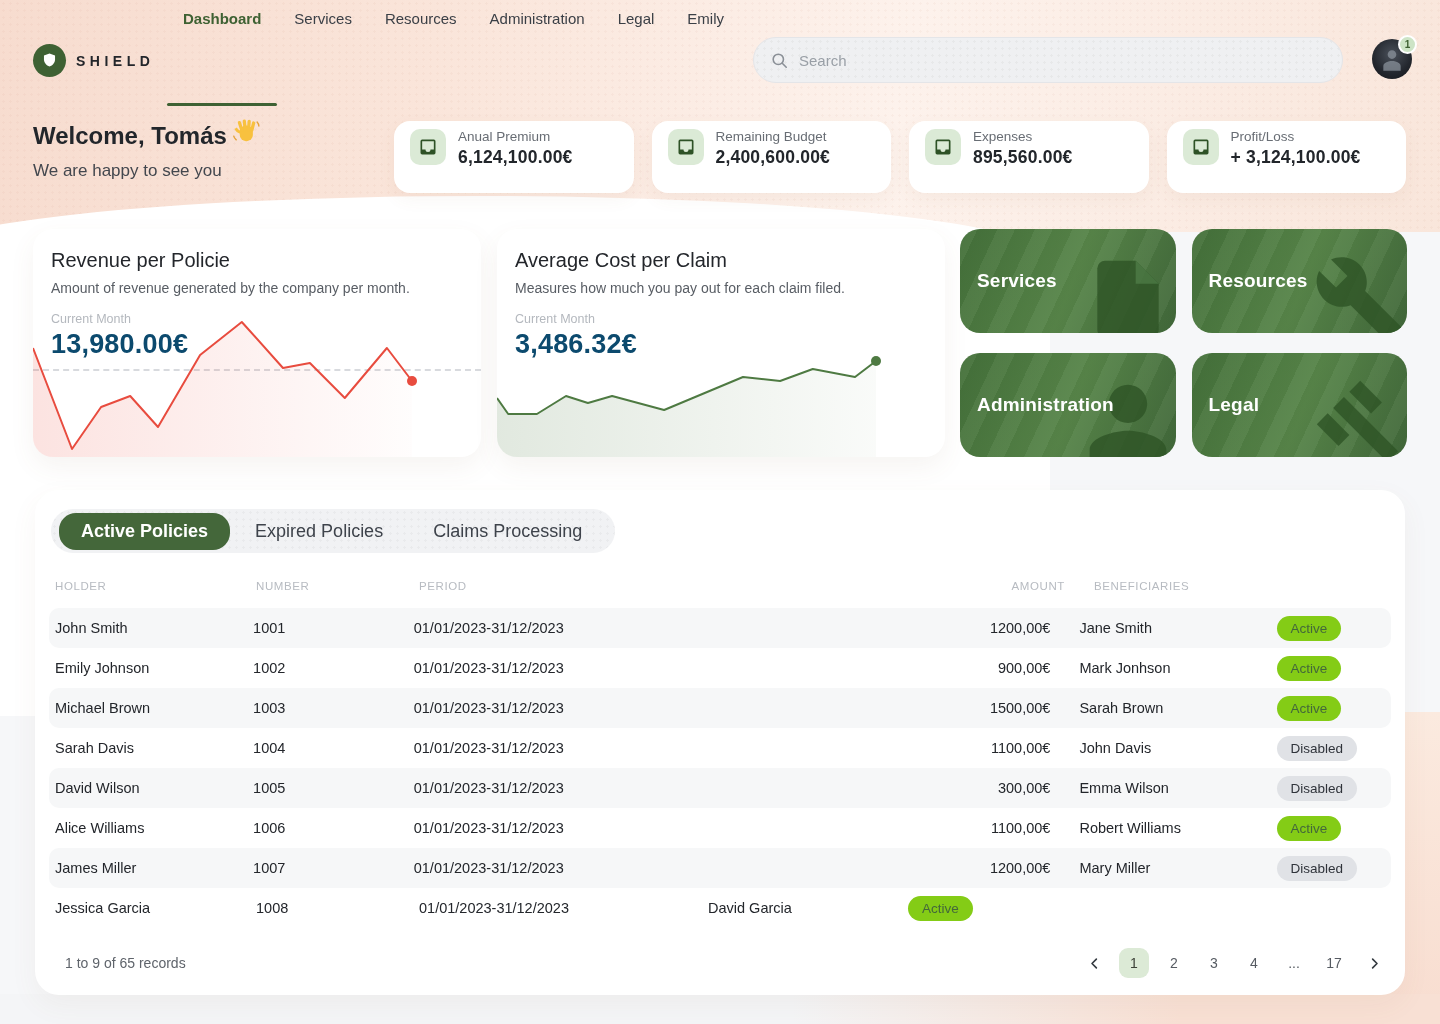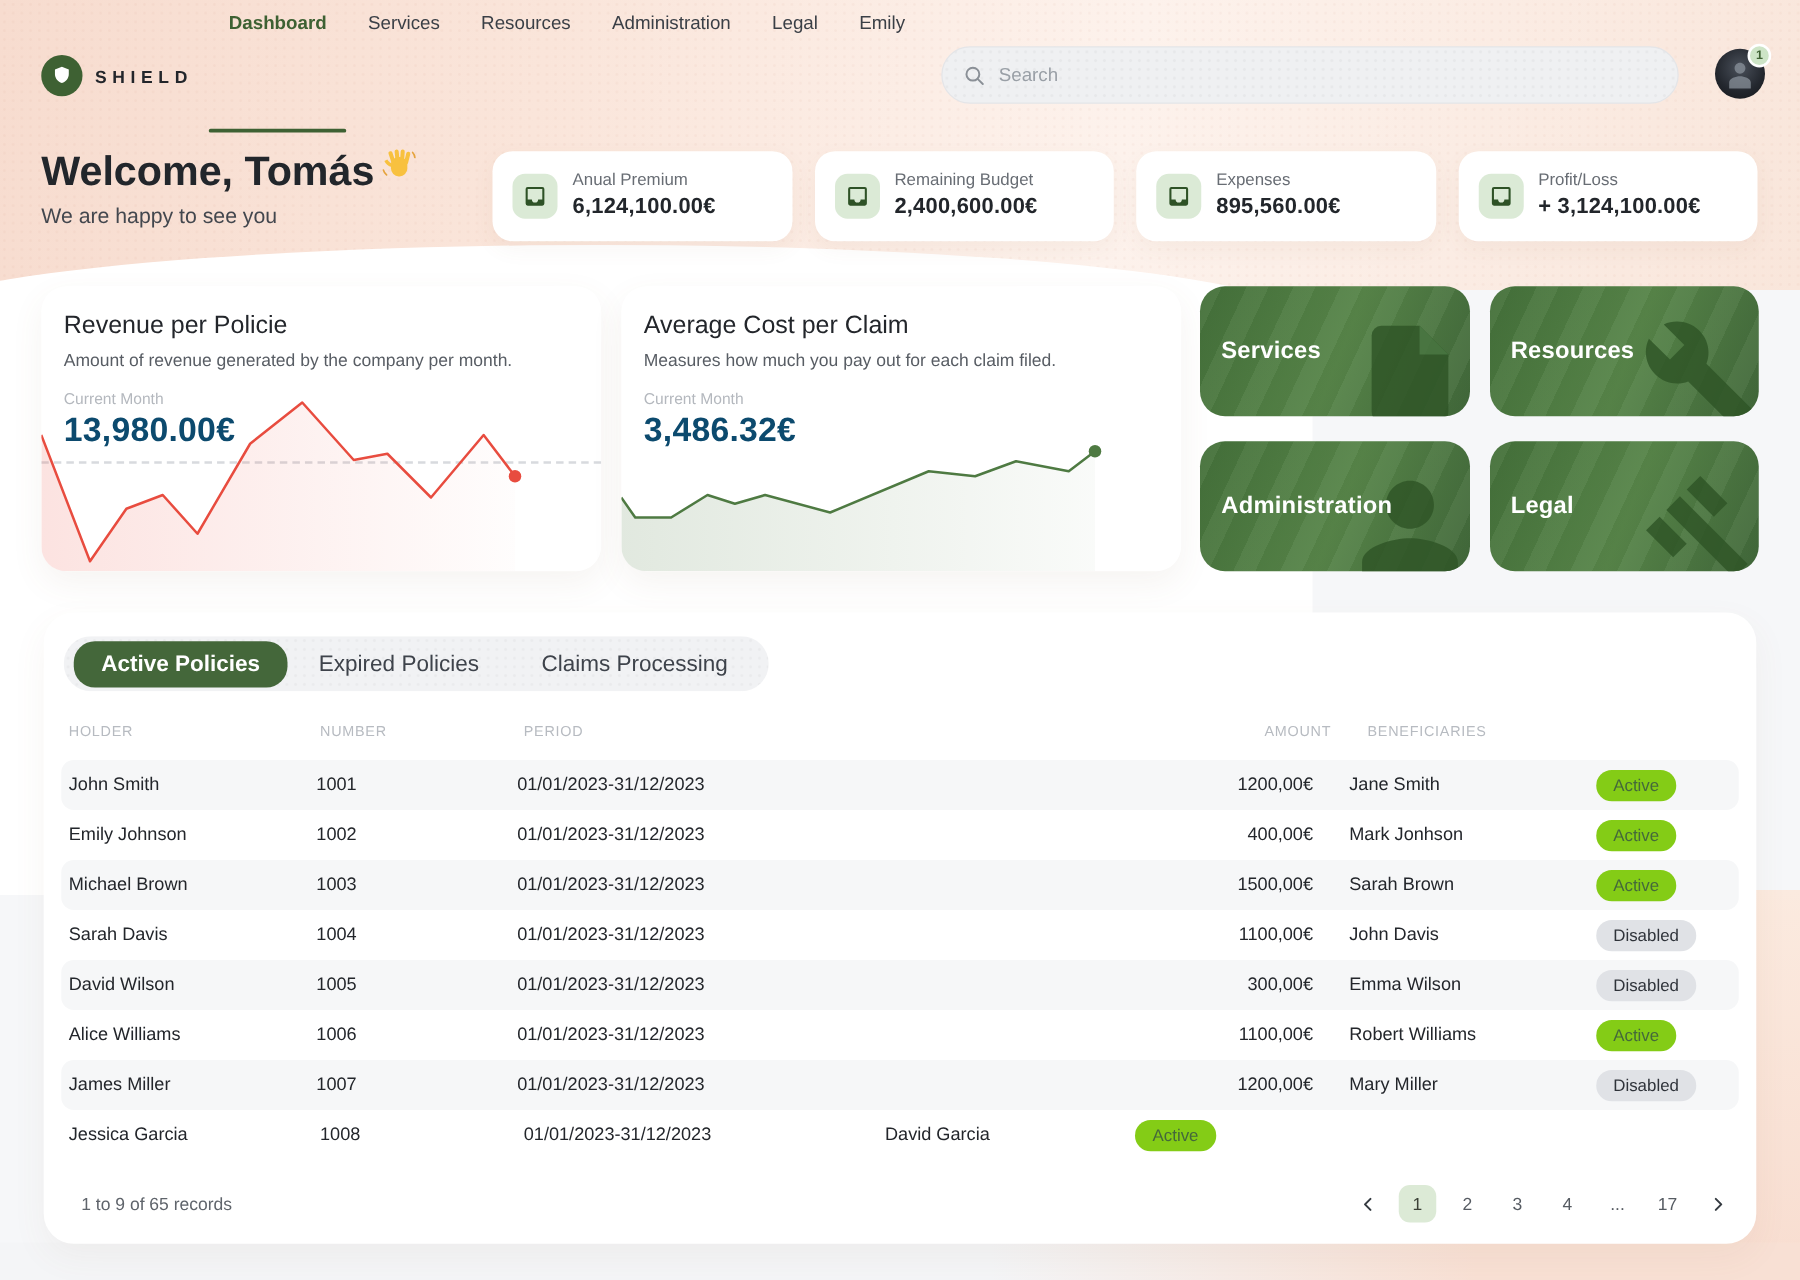--- a/index.html
+++ b/index.html
@@ -39,25 +39,25 @@
   .search svg { margin-right:10px; flex:none; }
   .avatar-wrap { position:absolute; left:1372px; top:39px; width:40px; height:40px; cursor:pointer; }
   .avatar { width:40px; height:40px; border-radius:50%; background:radial-gradient(circle at 50% 38%, #4a505a 0%, #23272e 60%, #14161a 100%); overflow:hidden; position:relative; }
   .avatar svg { position:absolute; left:7px; top:8px; }
   .avatar-badge { position:absolute; top:-4px; right:-5px; width:19px; height:19px; border-radius:50%;
     background:#cde4c6; border:2px solid #fff; font-size:10px; font-weight:700; color:#3e6133;
     display:flex; align-items:center; justify-content:center; }
 
   
   .welcome { position:absolute; left:33px; top:118px; z-index:5; }
-  .welcome h1 { font-size:33px; font-weight:700; color:#22262b; display:flex; align-items:center; gap:4px; }
+  .welcome h1 { font-size:24px; font-weight:700; color:#22262b; display:flex; align-items:center; gap:4px; }
   .welcome p { margin-top:7px; font-size:17px; color:#43474e; }
   .stats { position:absolute; left:394px; top:121px; width:1012px; display:flex; gap:18px; z-index:5; }
-  .stat-card { flex:1; height:72px; background:#fff; border-radius:16px; display:flex; align-items:flex-end;
-    padding:18px 16px; box-shadow:0 6px 18px rgba(130,95,75,.06); }
+  .stat-card { flex:1; height:72px; background:#fff; border-radius:16px; display:flex; align-items:flex-start;
+    padding:8px 16px; box-shadow:0 6px 18px rgba(130,95,75,.06); }
   .stat-icon { width:36px; height:36px; border-radius:10px; background:#dbead6; display:flex; align-items:center; justify-content:center; margin-right:12px; flex:none; }
   .stat-label { font-size:13.5px; color:#686d74; }
   .stat-value { font-size:17.5px; font-weight:700; color:#22262b; margin-top:3px; letter-spacing:.2px; }
 
   
   .chart-card { position:absolute; top:229px; width:448px; height:228px; background:#fff; border-radius:20px;
     box-shadow:0 10px 26px rgba(130,95,75,.07); z-index:4; overflow:hidden; }
   .chart-card.revenue { left:33px; }
   .chart-card.cost { left:497px; }
   .chart-title { font-size:20px; font-weight:500; color:#23262b; margin:20px 0 0 18px; }
@@ -310,21 +310,21 @@
         <span class="c-number">1001</span>
         <span class="c-period">01/01/2023-31/12/2023</span>
         <span class="c-amount">1200,00€</span>
         <span class="c-benef">Jane Smith</span>
         <span class="c-status"><span class="badge badge-active">Active</span></span>
       </div>
       <div class="prow">
         <span class="c-holder">Emily Johnson</span>
         <span class="c-number">1002</span>
         <span class="c-period">01/01/2023-31/12/2023</span>
-        <span class="c-amount">400,00€</span>
+        <span class="c-amount">900,00€</span>
         <span class="c-benef">Mark Jonhson</span>
         <span class="c-status"><span class="badge badge-active">Active</span></span>
       </div>
       <div class="prow">
         <span class="c-holder">Michael Brown</span>
         <span class="c-number">1003</span>
         <span class="c-period">01/01/2023-31/12/2023</span>
         <span class="c-amount">1500,00€</span>
         <span class="c-benef">Sarah Brown</span>
         <span class="c-status"><span class="badge badge-active">Active</span></span>

